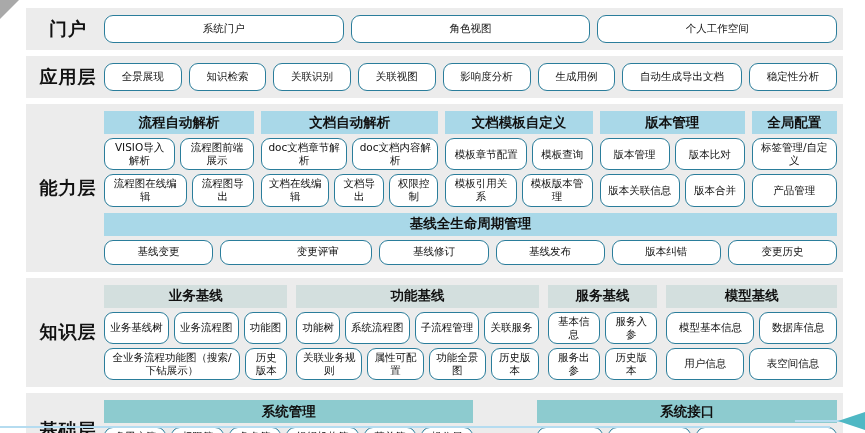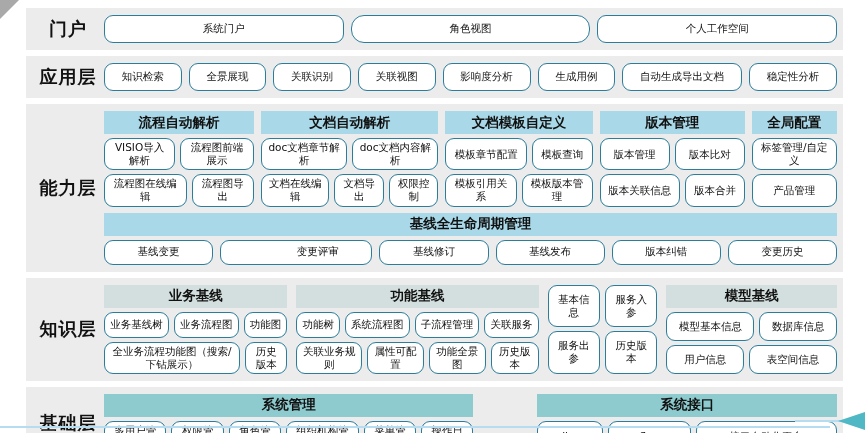--- a/index.html
+++ b/index.html
@@ -71,30 +71,30 @@
 <body style="--band-bg: #ececec; --btn-border: #2a7d9b; --cap-hd: #a9d8e8; --kn-hd: #d3dfde; --base-hd: #8dcbcf; --line: #b5dcf0; --arrow: #4fb8c4;">
 
 <div class="corner"></div>
 
 <div class="diagram">
 
   <div class="band">
     <div class="band-label">门户</div>
     <div class="band-content row">
         <div class="btn tall" style="flex: 1 1 0px;">系统门户</div>
-        <div class="btn tall" style="flex: 1 1 0px; border-radius: 13px;">角色视图</div>
+        <div class="btn tall" style="flex: 1 1 0px;">角色视图</div>
         <div class="btn tall" style="flex: 1 1 0px;">个人工作空间</div>
       </div>
   </div>
 
   <div class="band">
     <div class="band-label">应用层</div>
     <div class="band-content row">
+        <div class="btn tall" style="flex: 1 1 auto;">全景展现</div>
         <div class="btn tall" style="flex: 1 1 auto;">知识检索</div>
-        <div class="btn tall" style="flex: 1 1 auto;">全景展现</div>
         <div class="btn tall" style="flex: 1 1 auto;">关联识别</div>
         <div class="btn tall" style="flex: 1 1 auto;">关联视图</div>
         <div class="btn tall" style="flex: 1 1 auto;">影响度分析</div>
         <div class="btn tall" style="flex: 1 1 auto;">生成用例</div>
         <div class="btn tall" style="flex: 1 1 auto;">自动生成导出文档</div>
         <div class="btn tall" style="flex: 1 1 auto;">稳定性分析</div>
       </div>
   </div>
 
   <div class="band cap">
@@ -192,20 +192,21 @@
             <div class="btn">关联服务</div>
           </div>
           <div class="row">
             <div class="btn">关联业务规则</div>
             <div class="btn">属性可配置</div>
             <div class="btn">功能全景图</div>
             <div class="btn">历史版本</div>
           </div>
         </div>
         <div class="group" style="flex: 112 1 0px;">
+          <div class="group-header">服务基线</div>
           <div class="row">
             <div class="btn">基本信息</div>
             <div class="btn">服务入参</div>
           </div>
           <div class="row">
             <div class="btn">服务出参</div>
             <div class="btn">历史版本</div>
           </div>
         </div>
         <div class="group" style="flex: 174 1 0px;">

